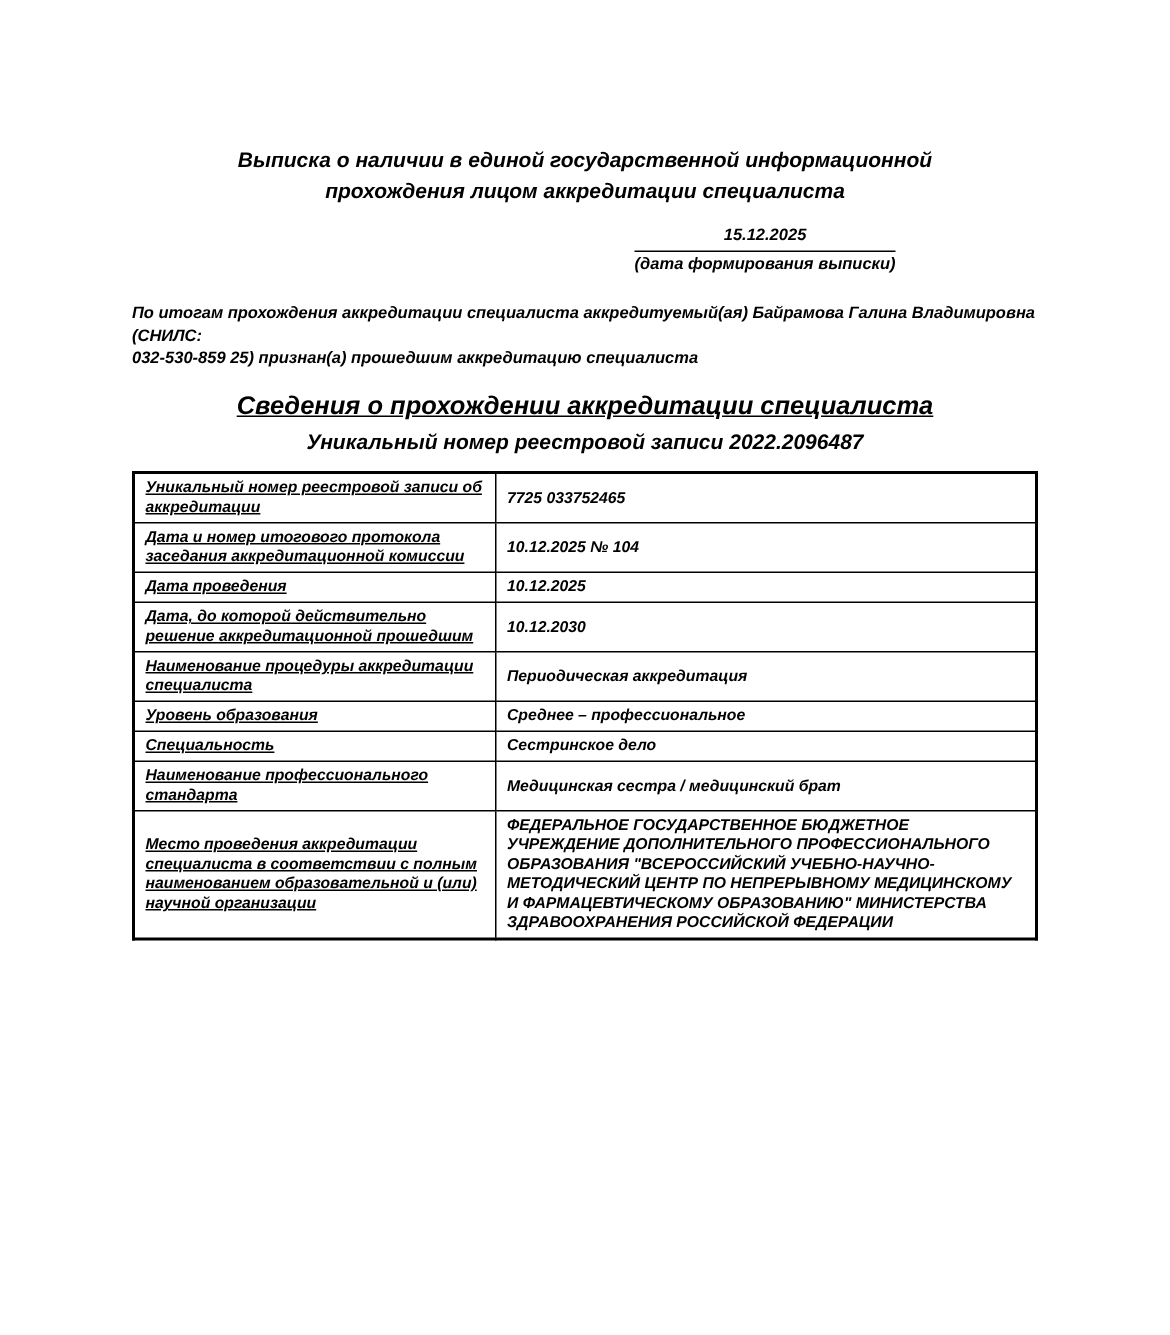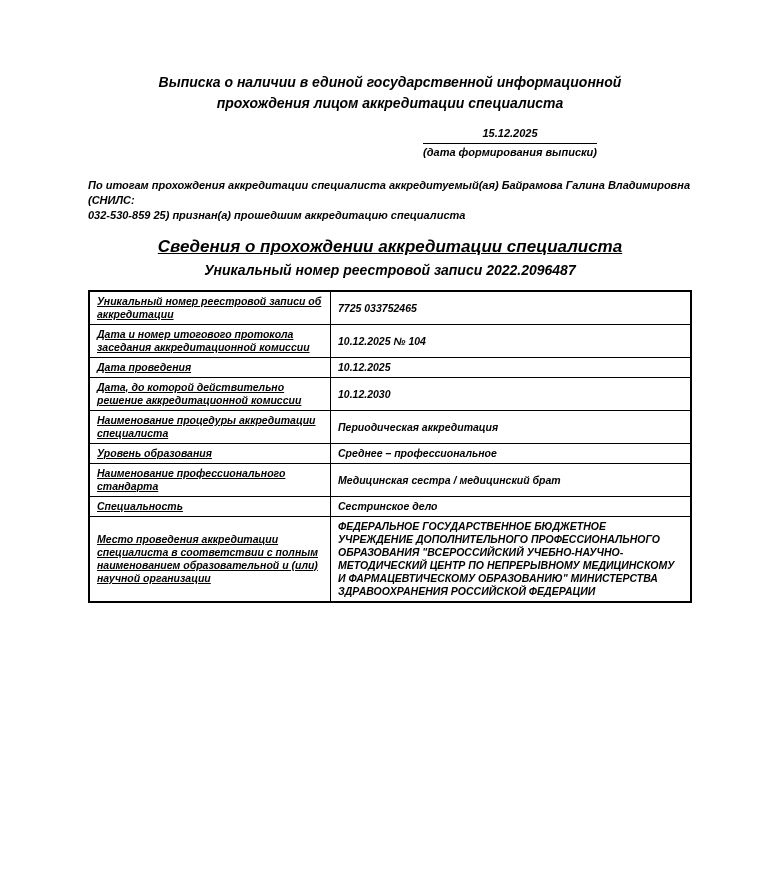--- a/index.html
+++ b/index.html
@@ -12,21 +12,21 @@
     height: 890px;
     font-family: "Liberation Sans", sans-serif;
     font-style: italic;
     font-weight: bold;
     color: #000000;
     overflow: hidden;
   }
   .page {
     width: 604px;
     margin: 0 auto;
-    padding-top: 72px;
+    padding-top: 96px;
   }
   .doc-title {
     font-size: 14px;
     line-height: 21px;
     text-align: center;
   }
   .date-wrap {
     display: flex;
     justify-content: flex-end;
     margin-top: 13px;
@@ -116,38 +116,38 @@
       </tr>
       <tr>
         <td class="cell-label">Дата и номер итогового протокола заседания аккредитационной комиссии</td>
         <td class="cell-value">10.12.2025 № 104</td>
       </tr>
       <tr>
         <td class="cell-label">Дата проведения</td>
         <td class="cell-value">10.12.2025</td>
       </tr>
       <tr>
-        <td class="cell-label">Дата, до которой действительно решение аккредитационной комиссии</td>
+        <td class="cell-label">Дата, до которой действительно решение аккредитационной прошедшим</td>
         <td class="cell-value">10.12.2030</td>
       </tr>
       <tr>
         <td class="cell-label">Наименование процедуры аккредитации специалиста</td>
         <td class="cell-value">Периодическая аккредитация</td>
       </tr>
       <tr>
         <td class="cell-label">Уровень образования</td>
         <td class="cell-value">Среднее – профессиональное</td>
       </tr>
       <tr>
+        <td class="cell-label">Специальность</td>
+        <td class="cell-value">Сестринское дело</td>
+      </tr>
+      <tr>
         <td class="cell-label">Наименование профессионального стандарта</td>
         <td class="cell-value">Медицинская сестра / медицинский брат</td>
-      </tr>
-      <tr>
-        <td class="cell-label">Специальность</td>
-        <td class="cell-value">Сестринское дело</td>
       </tr>
       <tr>
         <td class="cell-label">Место проведения аккредитации специалиста в соответствии с полным наименованием образовательной и (или) научной организации</td>
         <td class="cell-value">ФЕДЕРАЛЬНОЕ ГОСУДАРСТВЕННОЕ БЮДЖЕТНОЕ УЧРЕЖДЕНИЕ ДОПОЛНИТЕЛЬНОГО ПРОФЕССИОНАЛЬНОГО ОБРАЗОВАНИЯ "ВСЕРОССИЙСКИЙ УЧЕБНО-НАУЧНО-МЕТОДИЧЕСКИЙ ЦЕНТР ПО НЕПРЕРЫВНОМУ МЕДИЦИНСКОМУ И ФАРМАЦЕВТИЧЕСКОМУ ОБРАЗОВАНИЮ" МИНИСТЕРСТВА ЗДРАВООХРАНЕНИЯ РОССИЙСКОЙ ФЕДЕРАЦИИ</td>
       </tr>
     </tbody>
   </table>
 
 </div>
 

